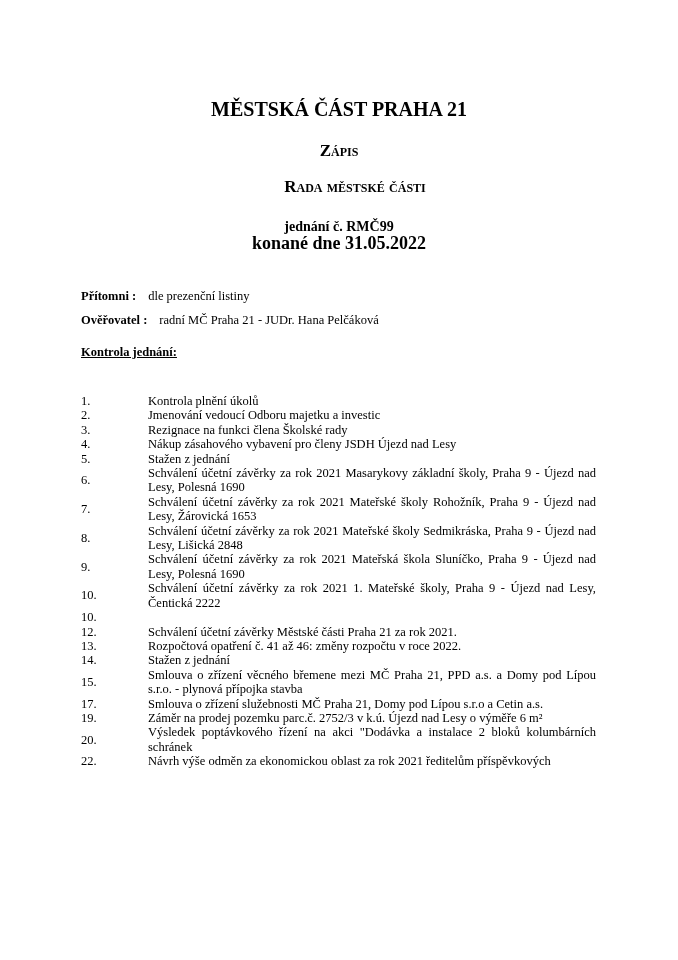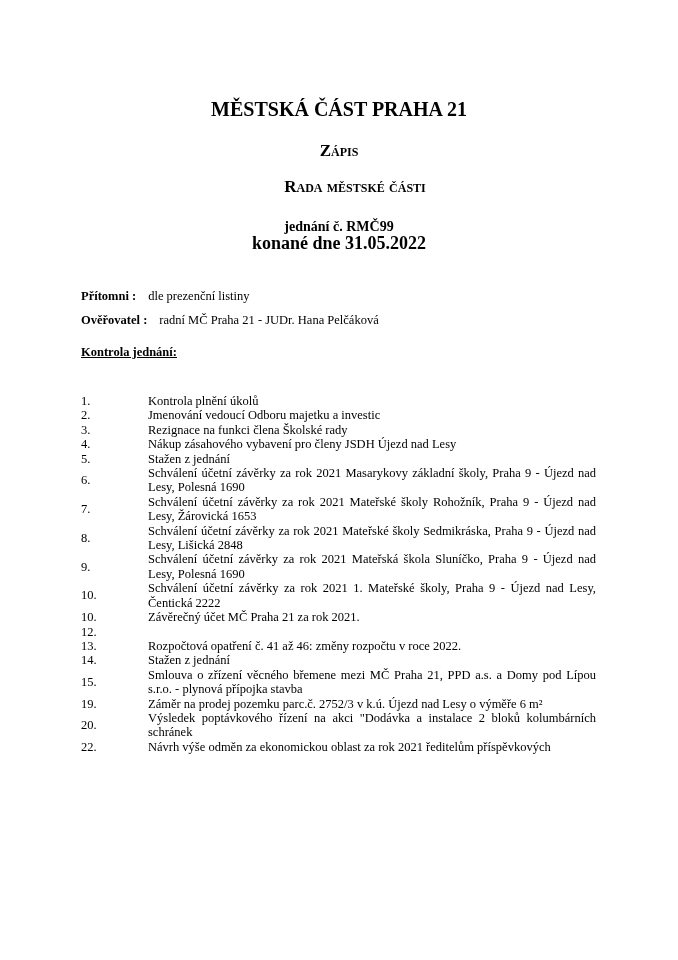--- a/index.html
+++ b/index.html
@@ -81,36 +81,40 @@
       <div class="row two">
         <div class="num">9.</div>
         <div class="txt">Schválení účetní závěrky za rok 2021 Mateřská škola Sluníčko, Praha 9 - Újezd nad Lesy, Polesná 1690</div>
       </div>
       <div class="row two">
         <div class="num">10.</div>
         <div class="txt">Schválení účetní závěrky za rok 2021 1. Mateřské školy, Praha 9 - Újezd nad Lesy, Čentická 2222</div>
       </div>
       <div class="row">
         <div class="num">10.</div>
-        <div class="txt">Závěrečný účet MČ Praha 21 za rok 2021.</div>
       </div>
       <div class="row">
         <div class="num">12.</div>
+        <div class="txt">Schválení účetní závěrky Městské části Praha 21 za rok 2021.</div>
       </div>
       <div class="row">
         <div class="num">13.</div>
         <div class="txt">Rozpočtová opatření č. 41 až 46: změny rozpočtu v roce 2022.</div>
       </div>
       <div class="row">
         <div class="num">14.</div>
         <div class="txt">Stažen z jednání</div>
       </div>
       <div class="row two">
         <div class="num">15.</div>
         <div class="txt">Smlouva o zřízení věcného břemene mezi MČ Praha 21, PPD a.s. a Domy pod Lípou s.r.o. - plynová přípojka stavba</div>
+      </div>
+      <div class="row">
+        <div class="num">17.</div>
+        <div class="txt">Smlouva o zřízení služebnosti MČ Praha 21, Domy pod Lípou s.r.o a Cetin a.s.</div>
       </div>
       <div class="row">
         <div class="num">19.</div>
         <div class="txt">Záměr na prodej pozemku parc.č. 2752/3 v k.ú. Újezd nad Lesy o výměře 6 m²</div>
       </div>
       <div class="row two">
         <div class="num">20.</div>
         <div class="txt">Výsledek poptávkového řízení na akci "Dodávka a instalace 2 bloků kolumbárních schránek</div>
       </div>
       <div class="row">

